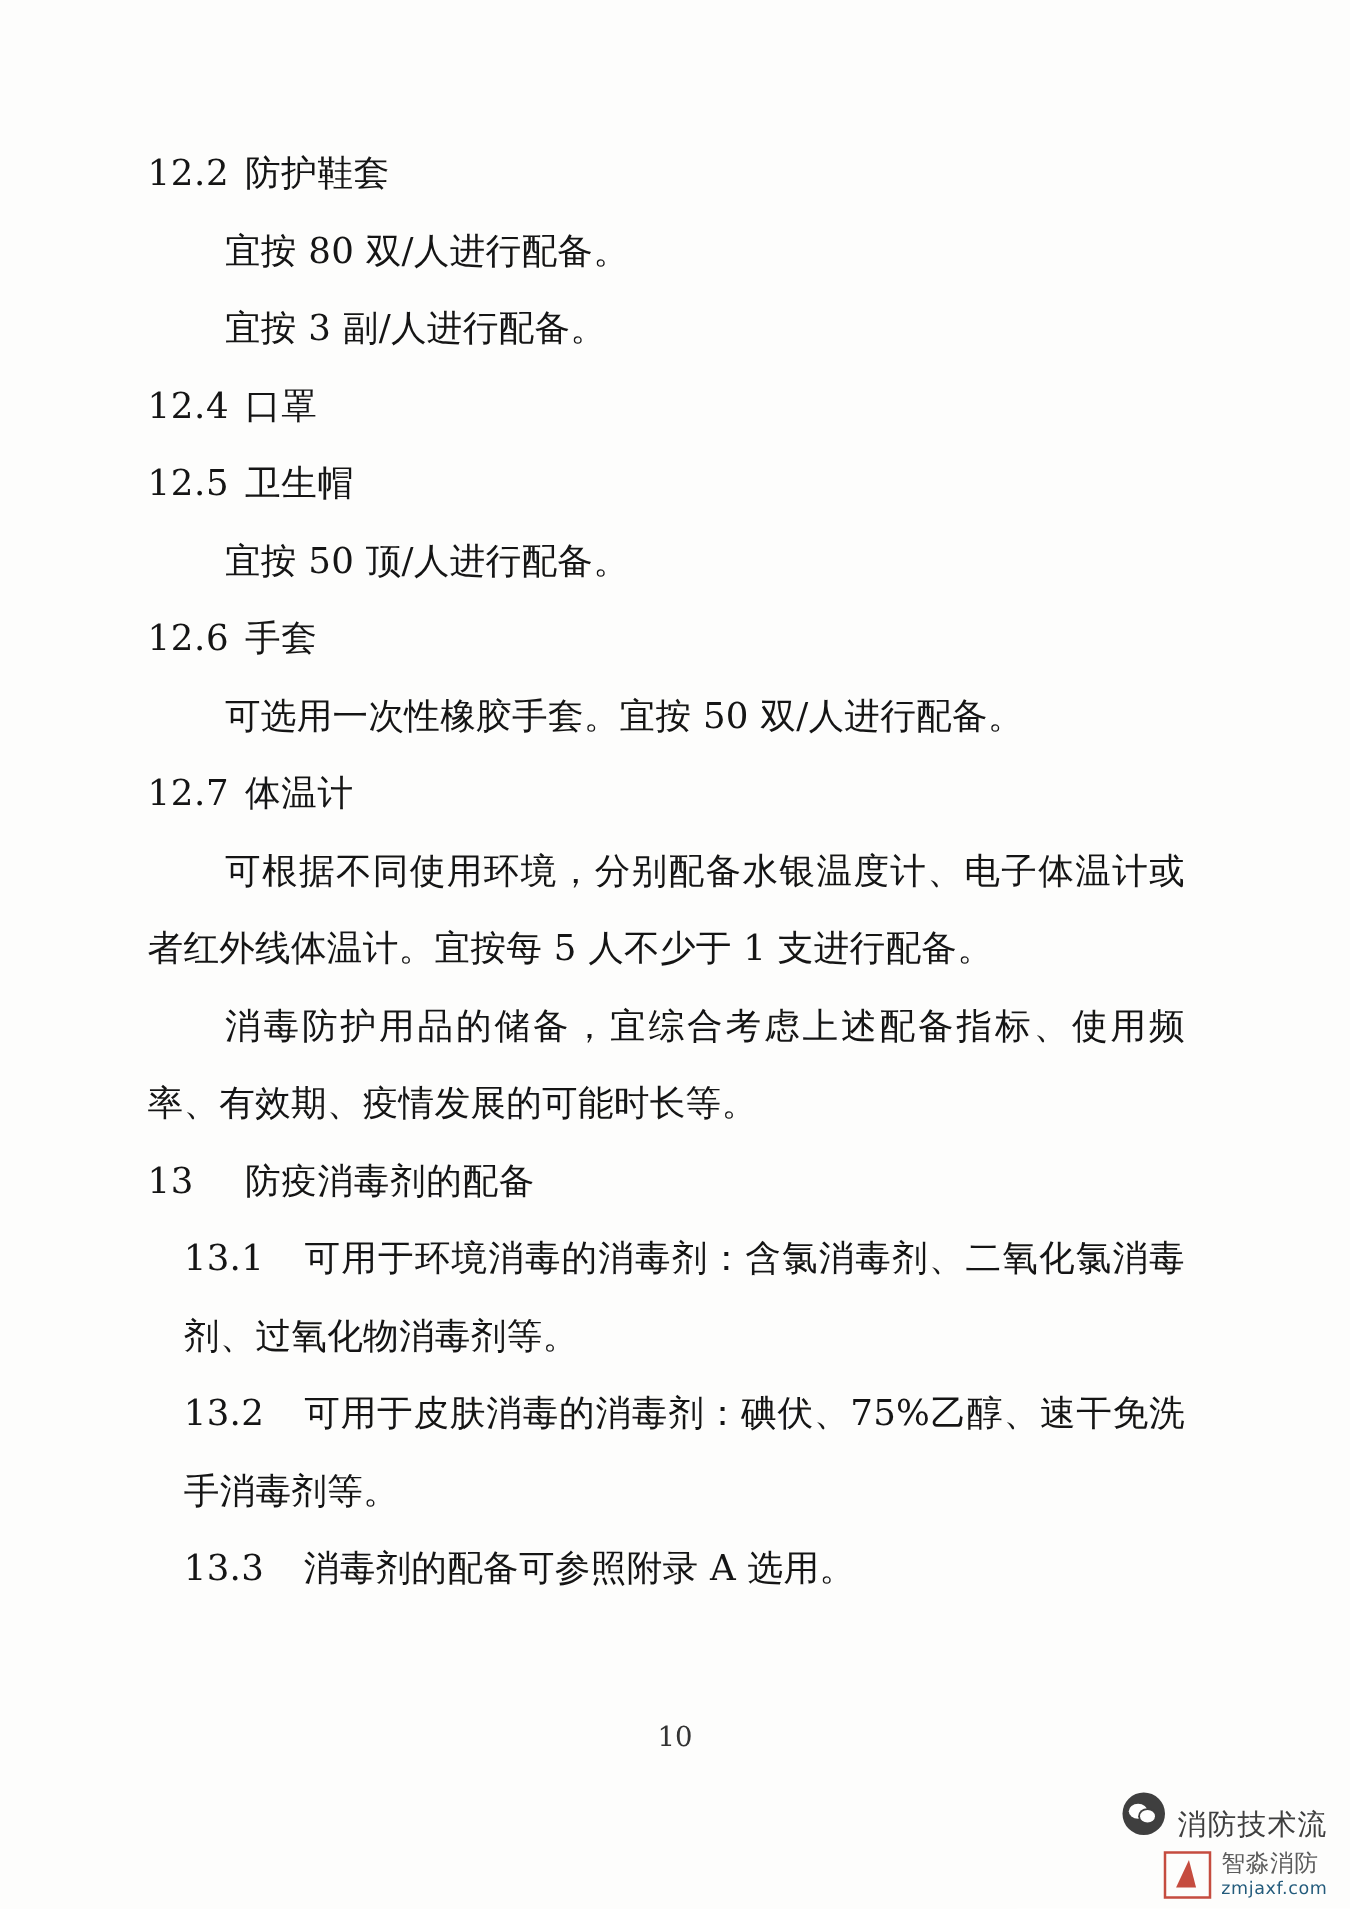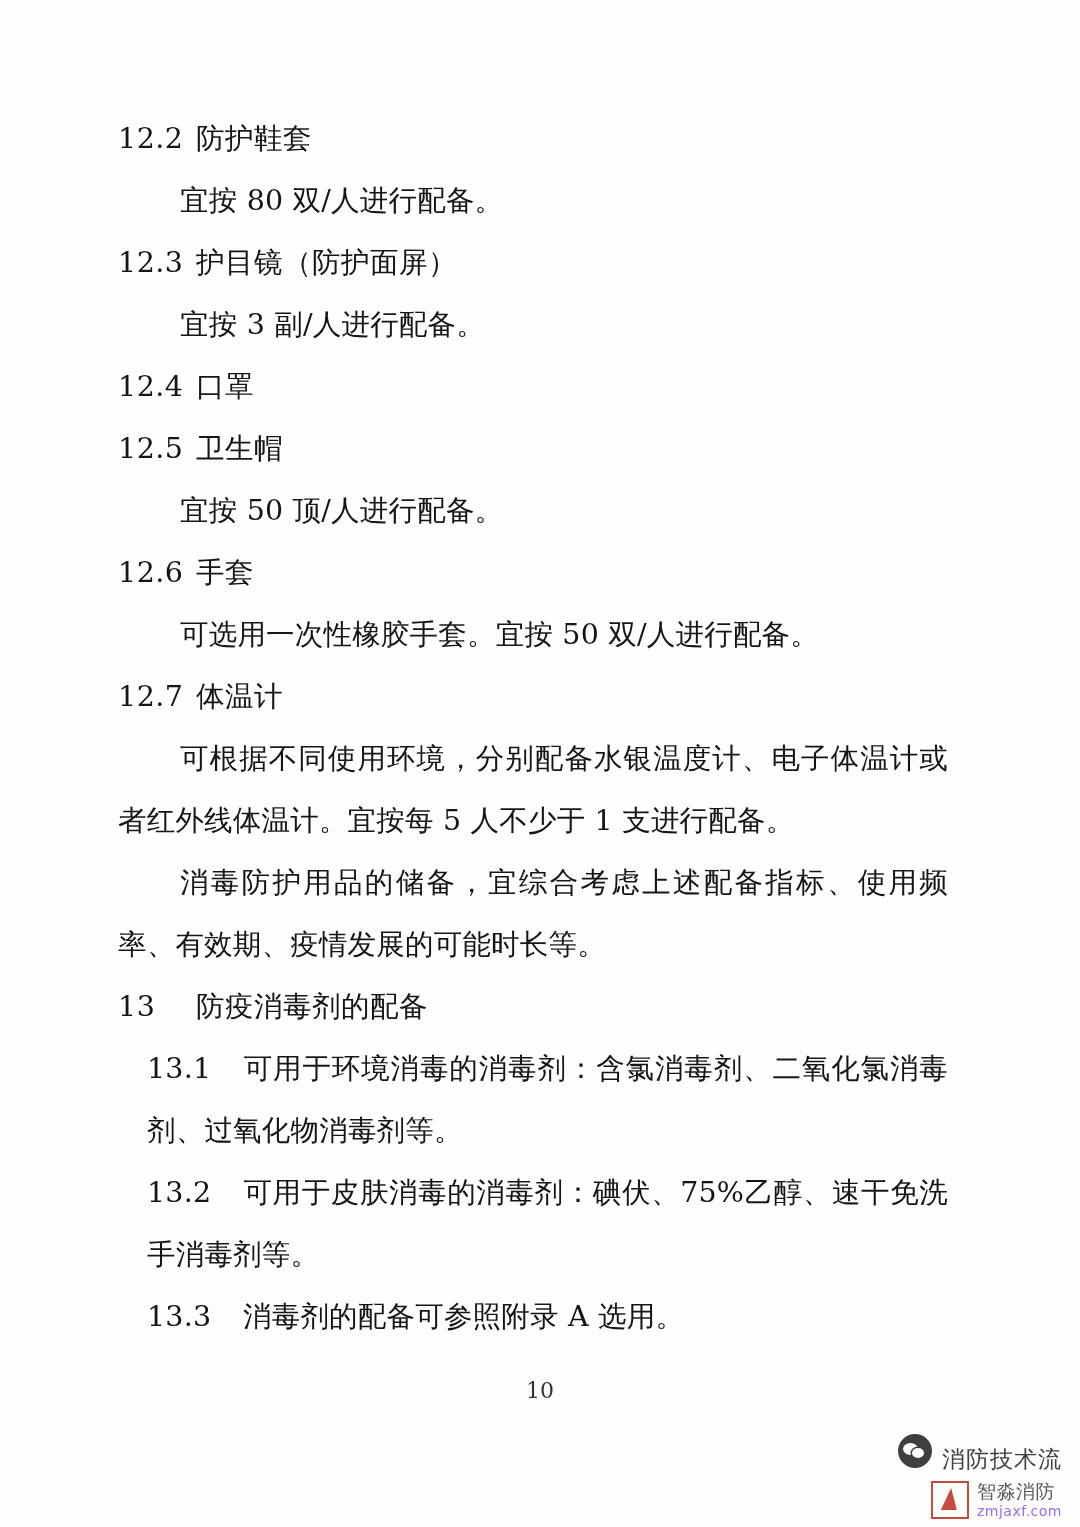--- a/index.html
+++ b/index.html
@@ -158,35 +158,34 @@
   }
   .wm-zmj .l1 {
     font-family: "DejaVu Sans", "Liberation Sans", sans-serif;
     font-size: 19px;
     color: #4a4a4a;
     letter-spacing: 0.5px;
   }
   .wm-zmj .l2 {
     font-family: "DejaVu Sans", "Liberation Sans", sans-serif;
     font-size: 14px;
-    color: #8b5cf6;
+    color: #0c4a6e;
     letter-spacing: 0.5px;
   }
 </style>
 </head>
 <body>
 
 <div class="page">
 
   <div class="content">
 
     <div class="heading blk"><span class="num">12.2</span><span>防护鞋套</span></div>
     <div class="para indent blk">宜按 80 双/人进行配备。</div>
 
-    <div class="heading blk"><span class="num">12.3</span><span>护目镜（防护面屏）</span></div>
     <div class="para indent blk">宜按 3 副/人进行配备。</div>
 
     <div class="heading blk"><span class="num">12.4</span><span>口罩</span></div>
 
     <div class="heading blk"><span class="num">12.5</span><span>卫生帽</span></div>
     <div class="para indent blk">宜按 50 顶/人进行配备。</div>
 
     <div class="heading blk"><span class="num">12.6</span><span>手套</span></div>
     <div class="para indent blk">可选用一次性橡胶手套。宜按 50 双/人进行配备。</div>
 

